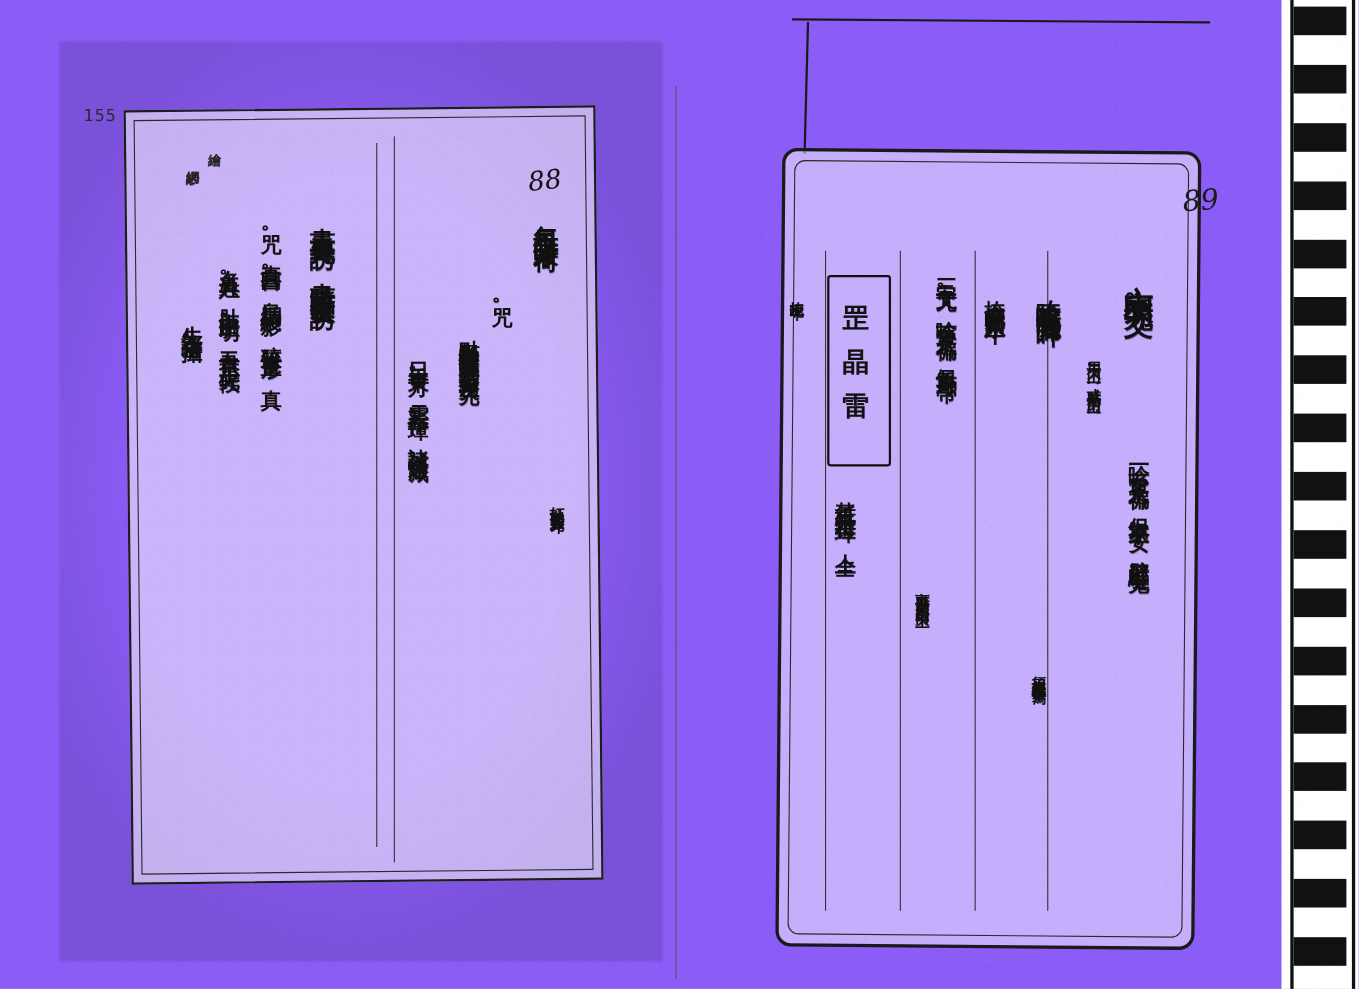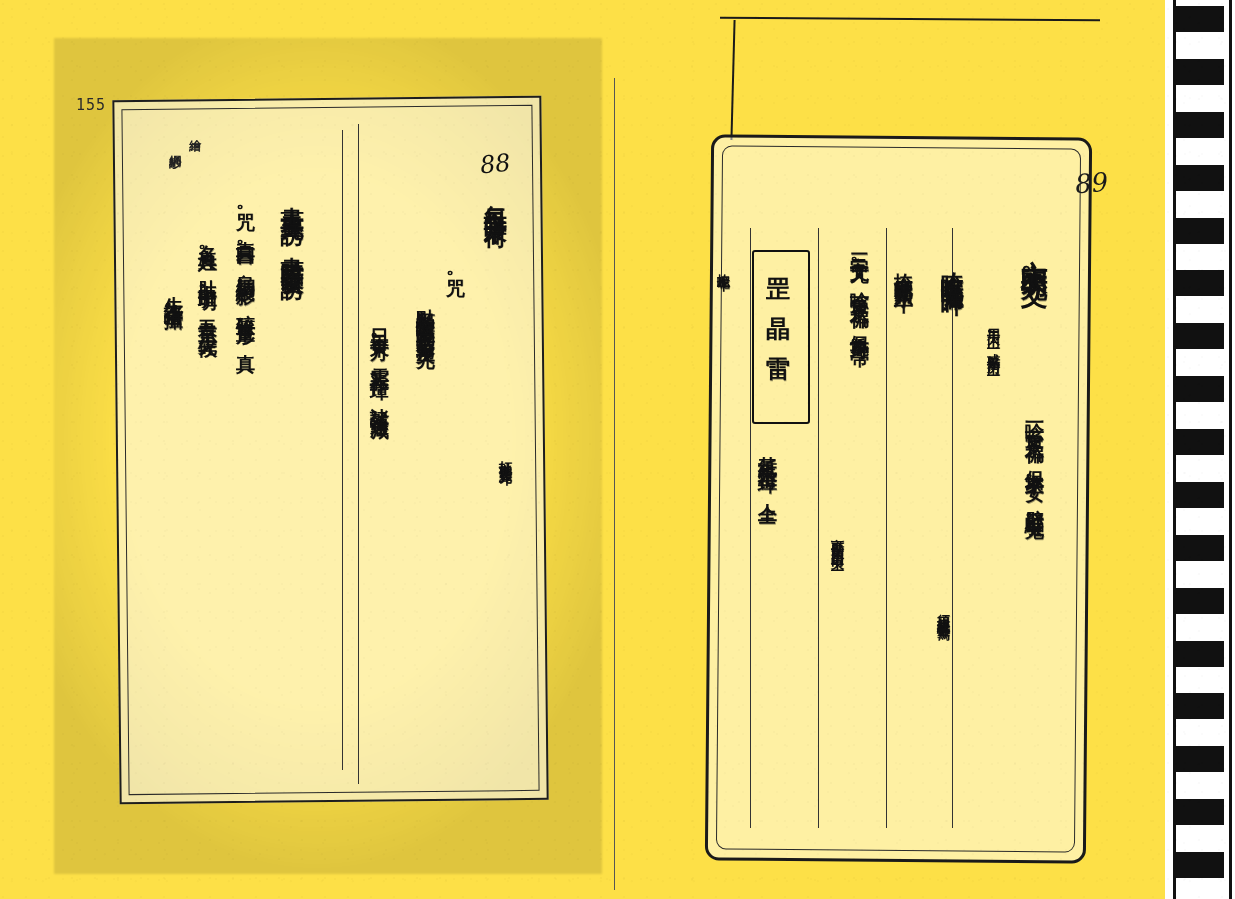--- a/index.html
+++ b/index.html
@@ -11,21 +11,21 @@
     width: 1235px;
     height: 899px;
     overflow: hidden;
     font-family: "DejaVu Sans", sans-serif;
     position: relative;
   }
 
   .page {
     position: absolute;
     inset: 0;
-    background: #fde047;
+    background: #8b5cf6;
   }
 
   
   .grain {
     position: absolute;
     inset: 0;
     pointer-events: none;
     opacity: .35;
     background-image:
       radial-gradient(circle at 12% 22%, rgba(0,0,0,.06) 0 1px, transparent 1.4px),

